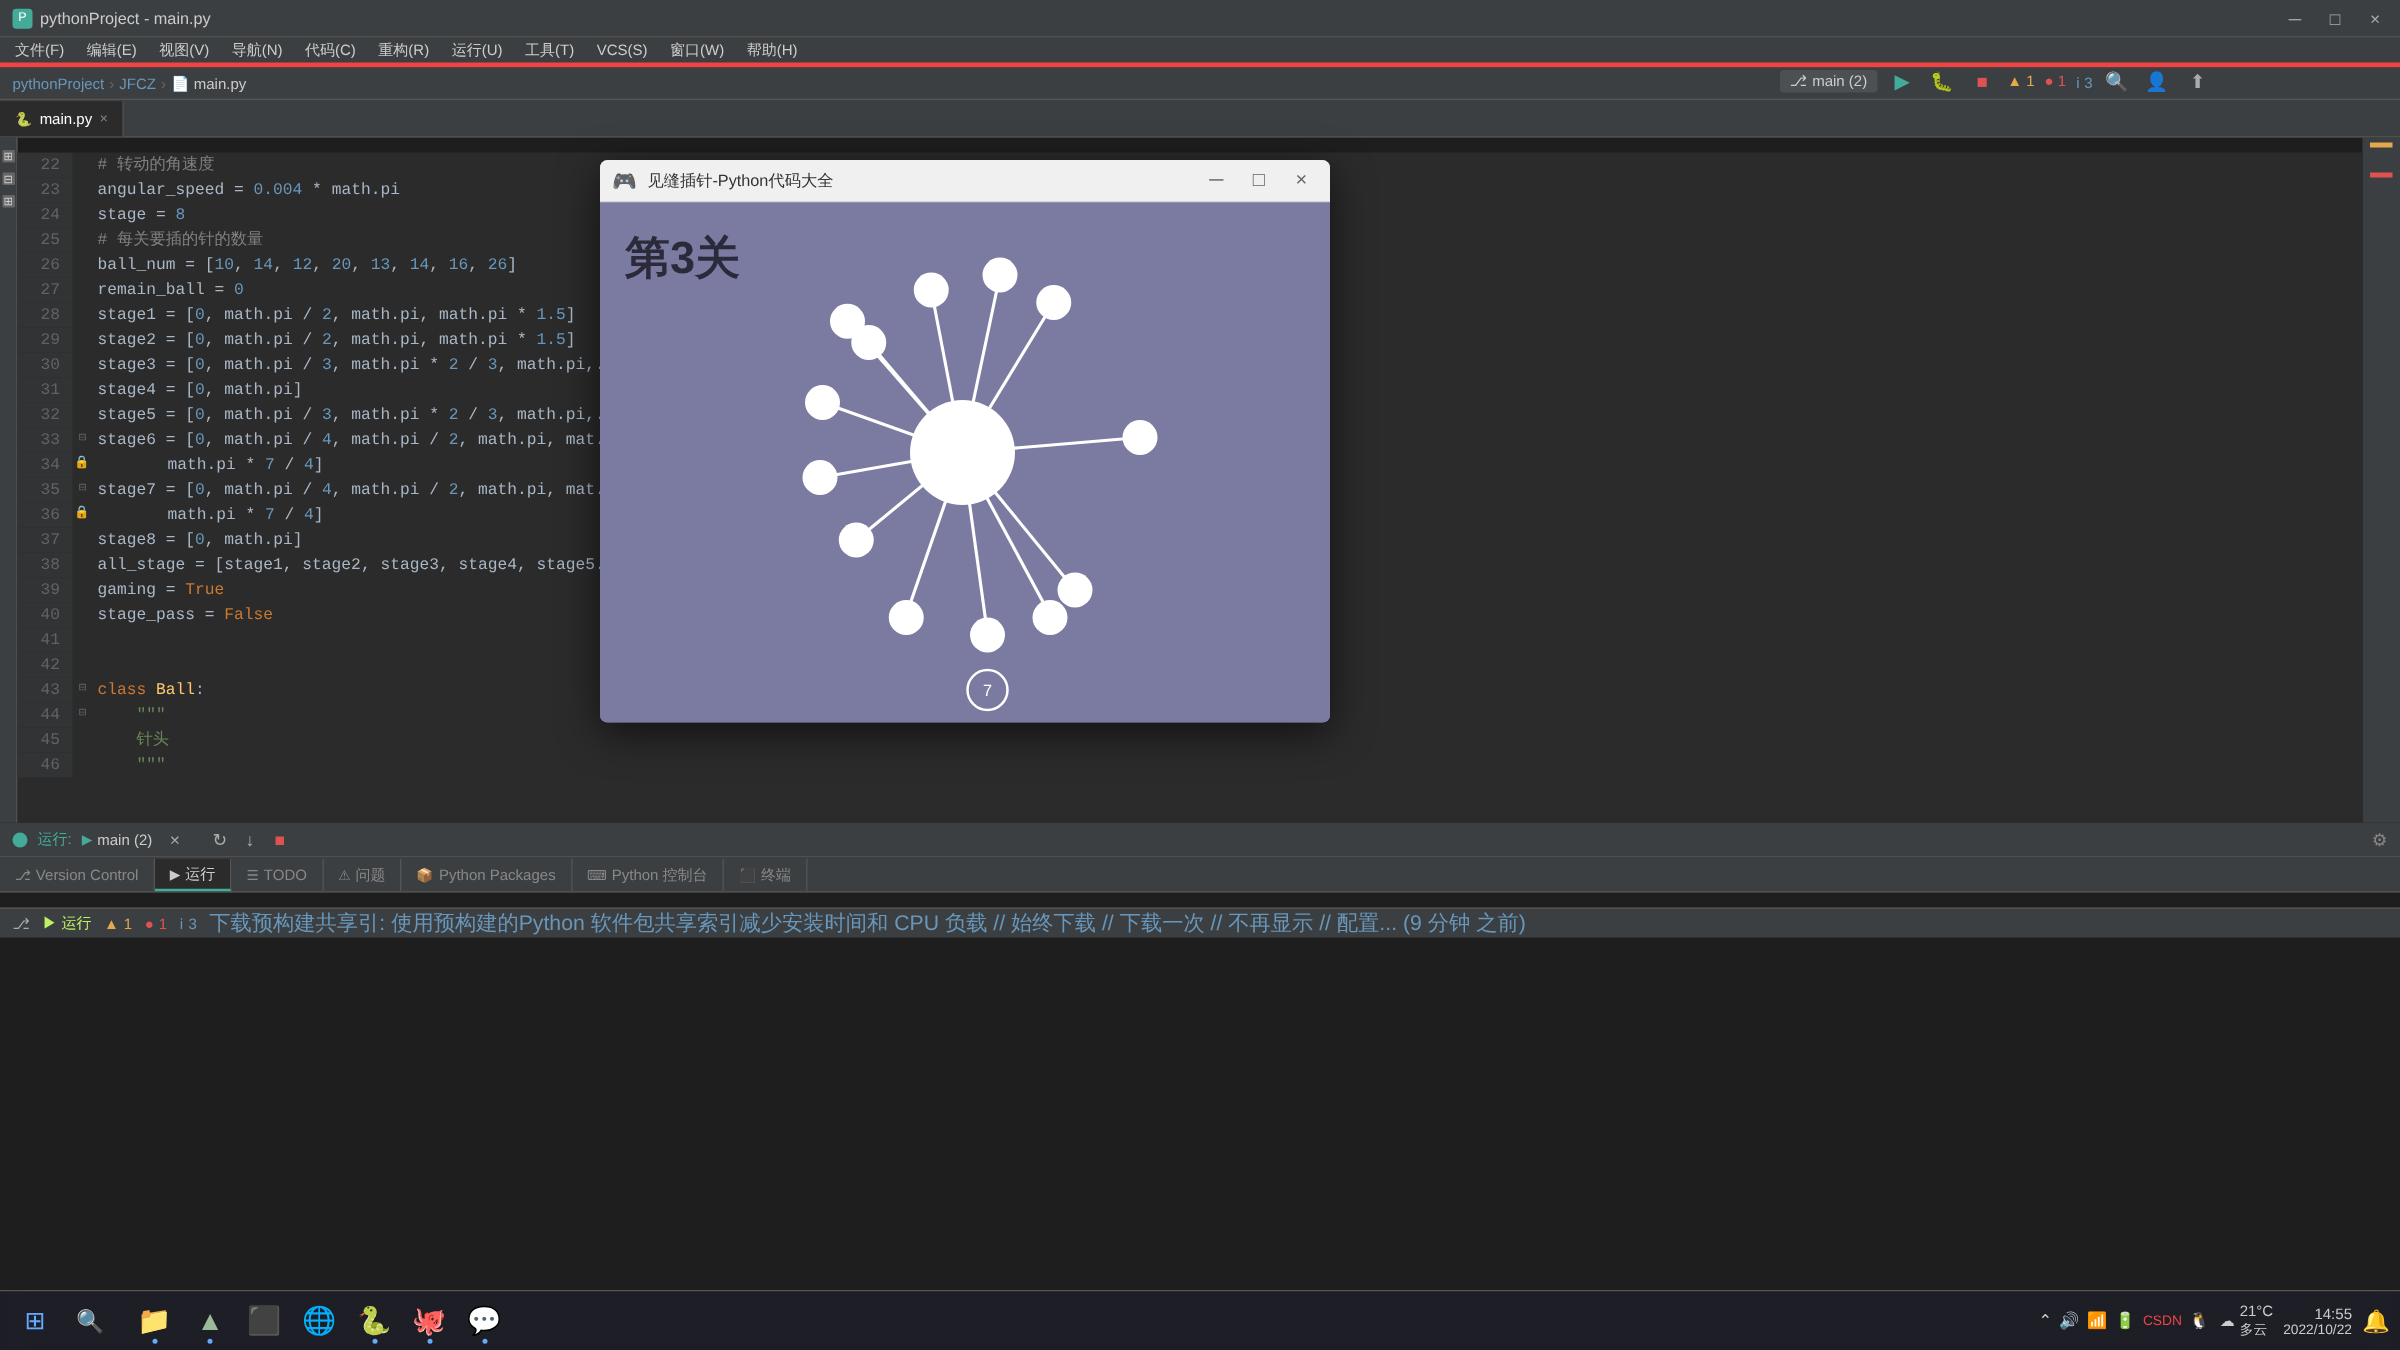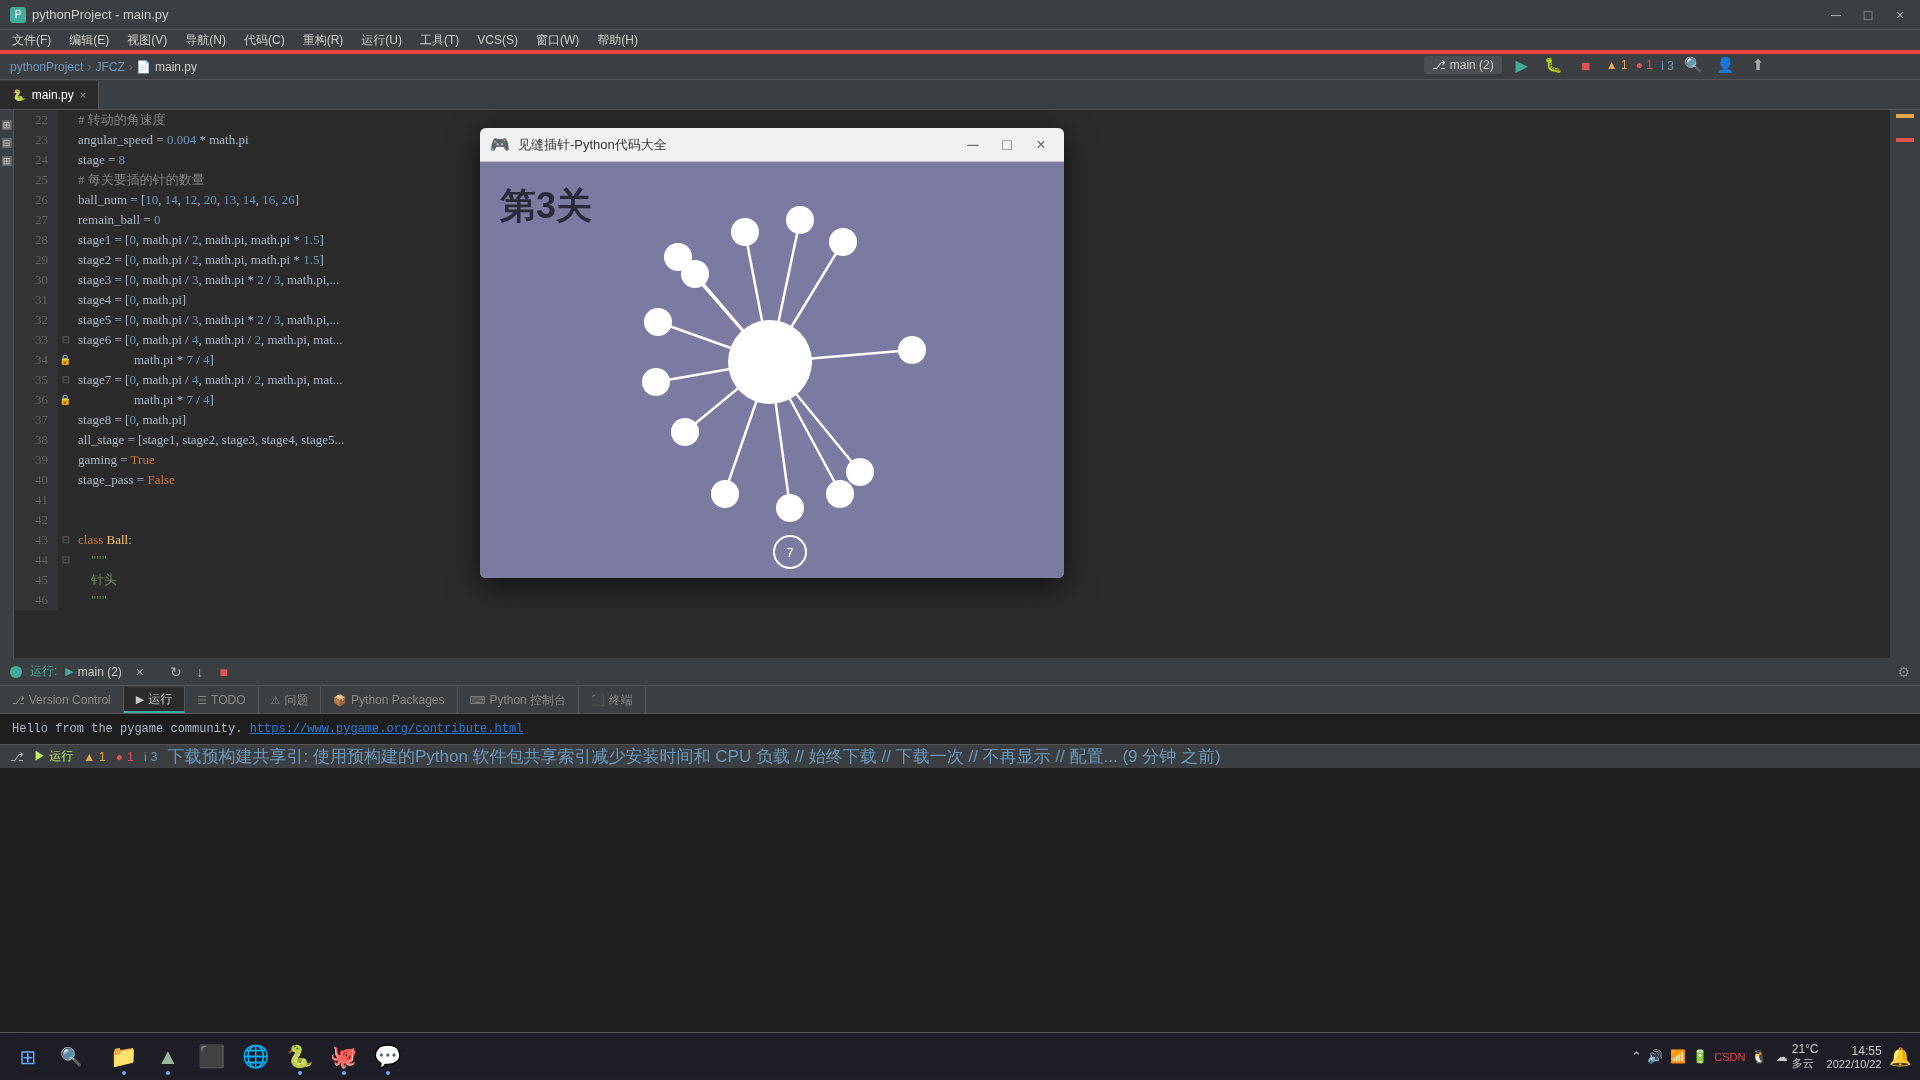--- a/index.html
+++ b/index.html
@@ -361,21 +361,21 @@
 </div>
 
 <div id="main-area" style="height: 548px; display:flex;">
 
   <div id="left-sidebar" style="width:14px; background:#3c3f41; display:flex; flex-direction:column; align-items:center; padding:10px 0; gap:8px; border-right:1px solid #555;">
     <div class="sidebar-icon" style="color:#ccc; font-size:9px;">⊞</div>
     <div class="sidebar-icon" style="color:#ccc; font-size:9px;">⊟</div>
     <div class="sidebar-icon" style="color:#ccc; font-size:9px;">⊞</div>
   </div>
 
-  <div id="editor" style="flex:1; background:#2b2b2b; overflow:hidden; position:relative; font-family:Liberation Serif, serif; font-size:13px;">
+  <div id="editor" style="flex:1; background:#2b2b2b; overflow:hidden; position:relative; font-family:Liberation Mono, monospace; font-size:13px;margin-top:12px;">
 
     <div class="code-line">
       <div class="line-num">22</div>
       <div class="line-fold"></div>
       <div class="line-code"><span class="comment"># 转动的角速度</span></div>
     </div>
 
     <div class="code-line">
       <div class="line-num">23</div>
       <div class="line-fold"></div>
@@ -569,24 +569,20 @@
     <span class="bt-icon">⌨</span>
     <span>Python 控制台</span>
   </div>
   <div class="bottom-tab">
     <span class="bt-icon">⬛</span>
     <span>终端</span>
   </div>
 </div>
 
 <div id="bottom-content">
-  <div class="run-line">
-    <span>Hello from the pygame community.</span>
-    <span class="run-link">https://www.pygame.org/contribute.html</span>
-  </div>
 </div>
 
 <div id="statusbar">
   <div class="status-left">
     <span class="status-item">
       <span>⎇</span>
     </span>
     <span class="status-item" style="color:#bef264;">▶ 运行</span>
     <span class="status-item warn-icon">▲ <span>1</span></span>
     <span class="status-item err-icon">● <span>1</span></span>

